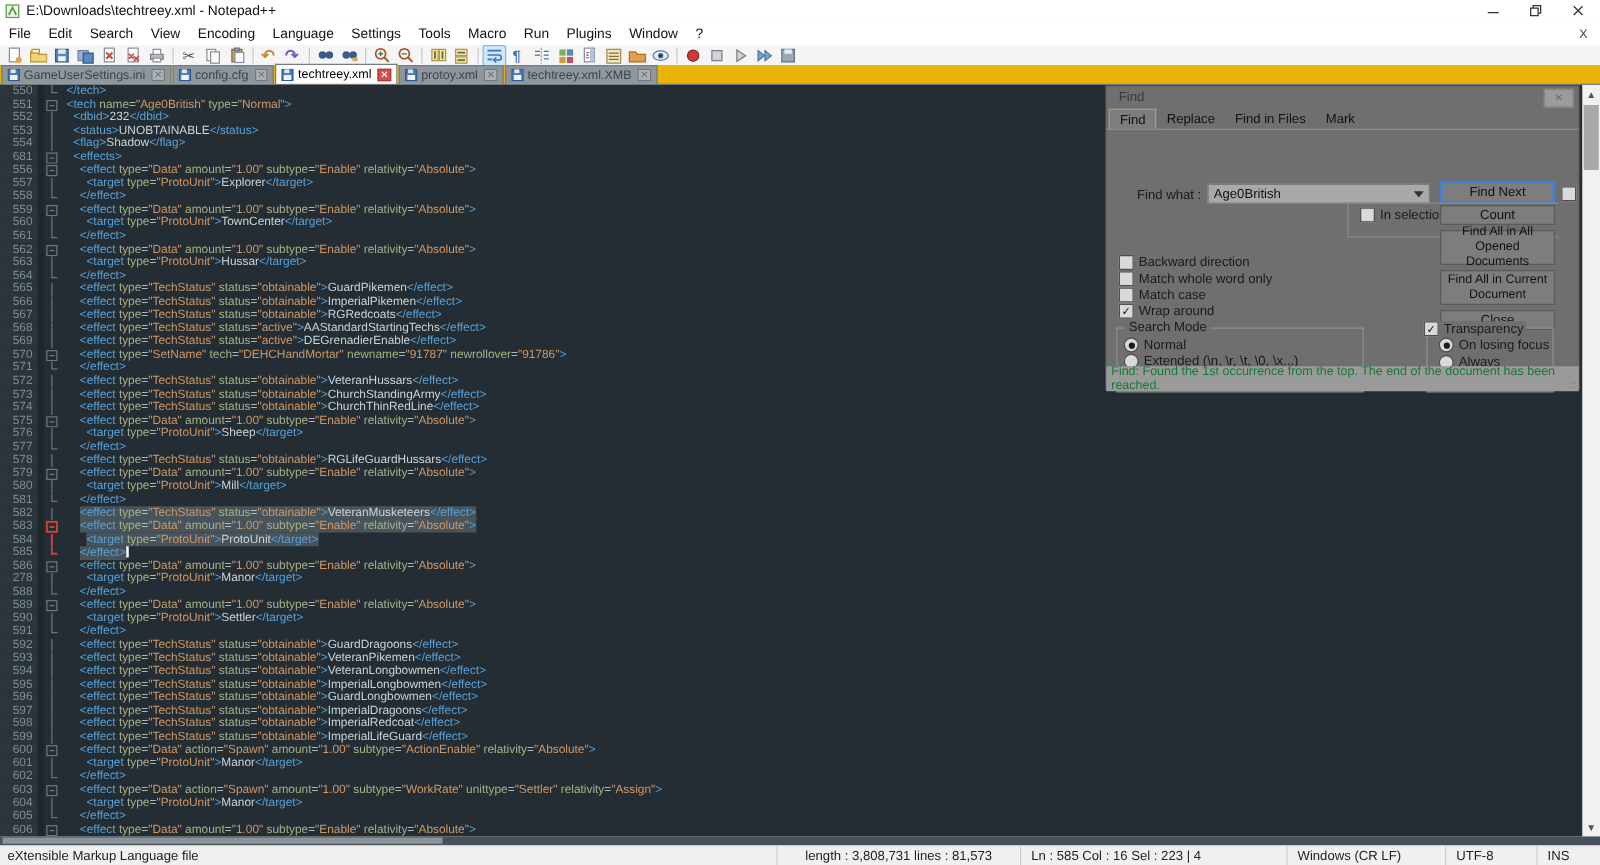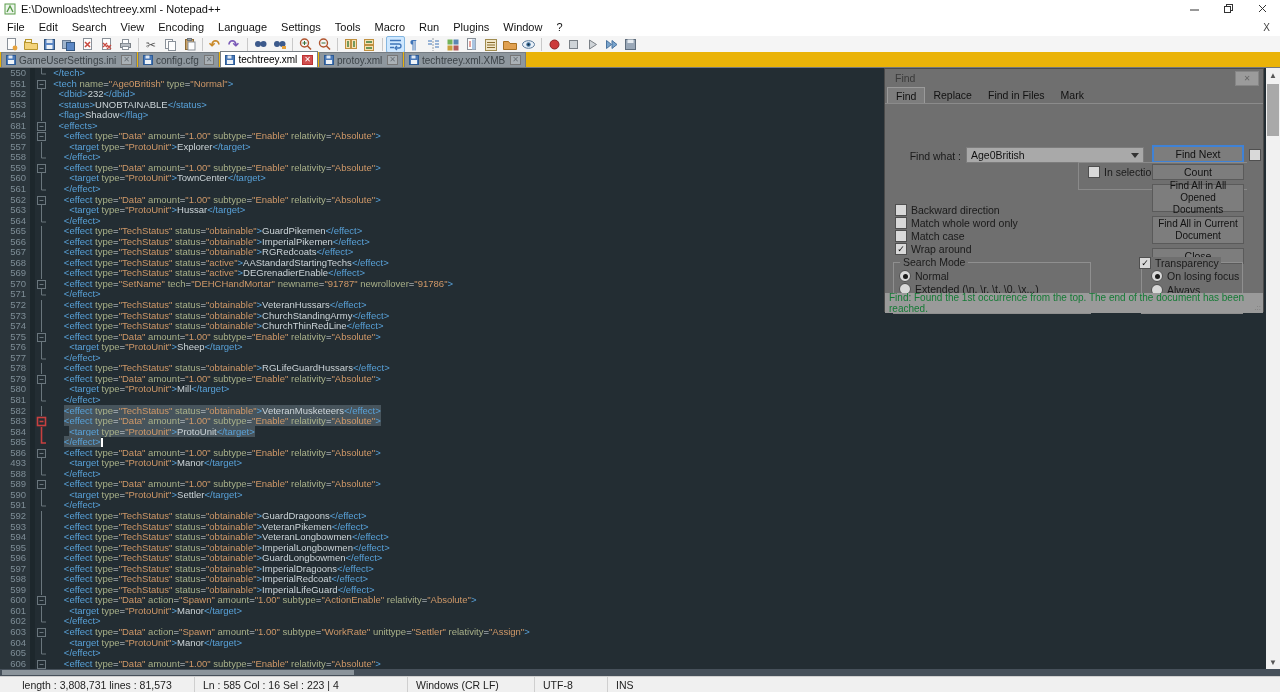--- a/index.html
+++ b/index.html
@@ -522,21 +522,21 @@
       <div class="code-line"><span class="ln">584</span><span class="bm"></span><span class="fold"><svg width="13" height="11">
             <line x1="6.5" y1="0" x2="6.5" y2="11" stroke="#c84040" stroke-width="1.6"></line>
           </svg></span><span class="ct">        <span class="selbg"><span class="tag">&lt;target</span> <span class="attr">type</span><span class="op">=</span><span class="str">"ProtoUnit"</span><span class="tag">&gt;</span><span class="txt">ProtoUnit</span><span class="tag">&lt;/target</span><span class="tag">&gt;</span></span></span></div>
       <div class="code-line"><span class="ln">585</span><span class="bm"></span><span class="fold"><svg width="13" height="11">
             <polyline points="6.5,0 6.5,6 11,6" fill="none" stroke="#c84040" stroke-width="1.6"></polyline>
           </svg></span><span class="ct">      <span class="selbg"><span class="tag">&lt;/effect</span><span class="tag">&gt;</span></span><span class="caret"></span></span></div>
       <div class="code-line"><span class="ln">586</span><span class="bm"></span><span class="fold"><svg width="13" height="11">
             <rect x="2.5" y="1.5" width="8" height="8" fill="none" stroke="#6a767d" stroke-width="1"></rect>
             <line x1="4.5" y1="5.5" x2="8.5" y2="5.5" stroke="#6a767d" stroke-width="1"></line>
           </svg></span><span class="ct"><span class="txt">      </span><span class="tag">&lt;effect</span> <span class="attr">type</span><span class="op">=</span><span class="str">"Data"</span> <span class="attr">amount</span><span class="op">=</span><span class="str">"1.00"</span> <span class="attr">subtype</span><span class="op">=</span><span class="str">"Enable"</span> <span class="attr">relativity</span><span class="op">=</span><span class="str">"Absolute"</span><span class="tag">&gt;</span></span></div>
-      <div class="code-line"><span class="ln">493</span><span class="bm"></span><span class="fold"><svg width="13" height="11">
+      <div class="code-line"><span class="ln">278</span><span class="bm"></span><span class="fold"><svg width="13" height="11">
             <line x1="6.5" y1="0" x2="6.5" y2="11" stroke="#6a767d" stroke-width="1"></line>
           </svg></span><span class="ct"><span class="txt">        </span><span class="tag">&lt;target</span> <span class="attr">type</span><span class="op">=</span><span class="str">"ProtoUnit"</span><span class="tag">&gt;</span><span class="txt">Manor</span><span class="tag">&lt;/target</span><span class="tag">&gt;</span></span></div>
       <div class="code-line"><span class="ln">588</span><span class="bm"></span><span class="fold"><svg width="13" height="11">
             <polyline points="6.5,0 6.5,6 11,6" fill="none" stroke="#6a767d" stroke-width="1"></polyline>
           </svg></span><span class="ct"><span class="txt">      </span><span class="tag">&lt;/effect</span><span class="tag">&gt;</span></span></div>
       <div class="code-line"><span class="ln">589</span><span class="bm"></span><span class="fold"><svg width="13" height="11">
             <rect x="2.5" y="1.5" width="8" height="8" fill="none" stroke="#6a767d" stroke-width="1"></rect>
             <line x1="4.5" y1="5.5" x2="8.5" y2="5.5" stroke="#6a767d" stroke-width="1"></line>
           </svg></span><span class="ct"><span class="txt">      </span><span class="tag">&lt;effect</span> <span class="attr">type</span><span class="op">=</span><span class="str">"Data"</span> <span class="attr">amount</span><span class="op">=</span><span class="str">"1.00"</span> <span class="attr">subtype</span><span class="op">=</span><span class="str">"Enable"</span> <span class="attr">relativity</span><span class="op">=</span><span class="str">"Absolute"</span><span class="tag">&gt;</span></span></div>
       <div class="code-line"><span class="ln">590</span><span class="bm"></span><span class="fold"><svg width="13" height="11">
@@ -599,20 +599,21 @@
     <div class="arrow">▲</div>
     <div class="thumb"></div>
     <div class="arrow down">▼</div>
   </div>
 
   <div class="hscroll">
     <div class="thumb"></div>
   </div>
 
   <div class="statusbar">
+    <span class="sb-seg sb-doc">eXtensible Markup Language file</span>
     <span class="sb-seg sb-len">length : 3,808,731   lines : 81,573</span>
     <span class="sb-seg sb-pos">Ln : 585   Col : 16   Sel : 223 | 4</span>
     <span class="sb-seg sb-eol">Windows (CR LF)</span>
     <span class="sb-seg sb-enc">UTF-8</span>
     <span class="sb-seg sb-ins">INS</span>
   </div>
 
   <div class="find-dialog">
     <div class="fd-title">
       <span class="t">Find</span>

